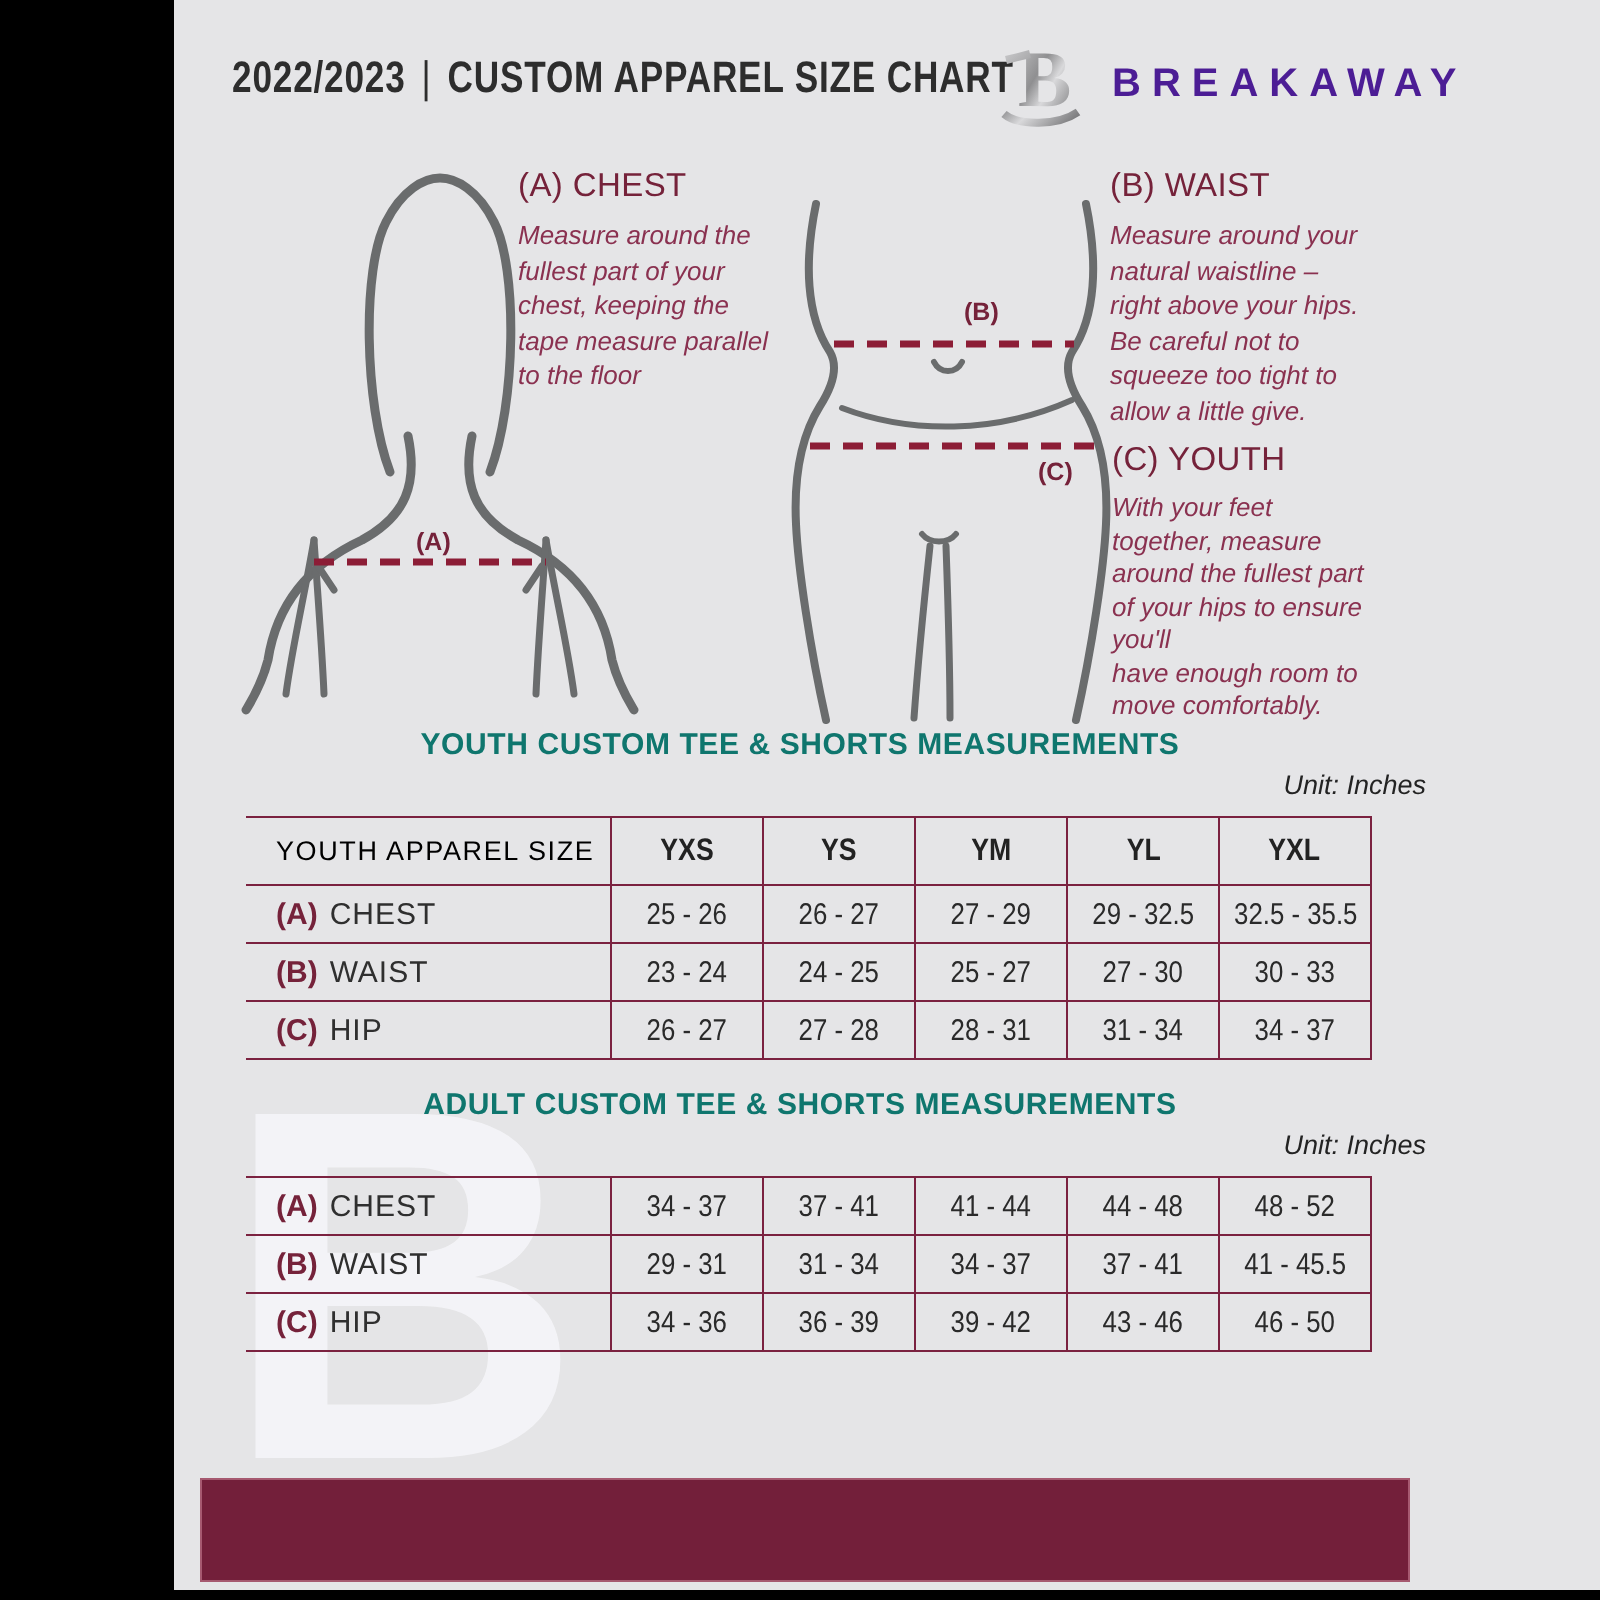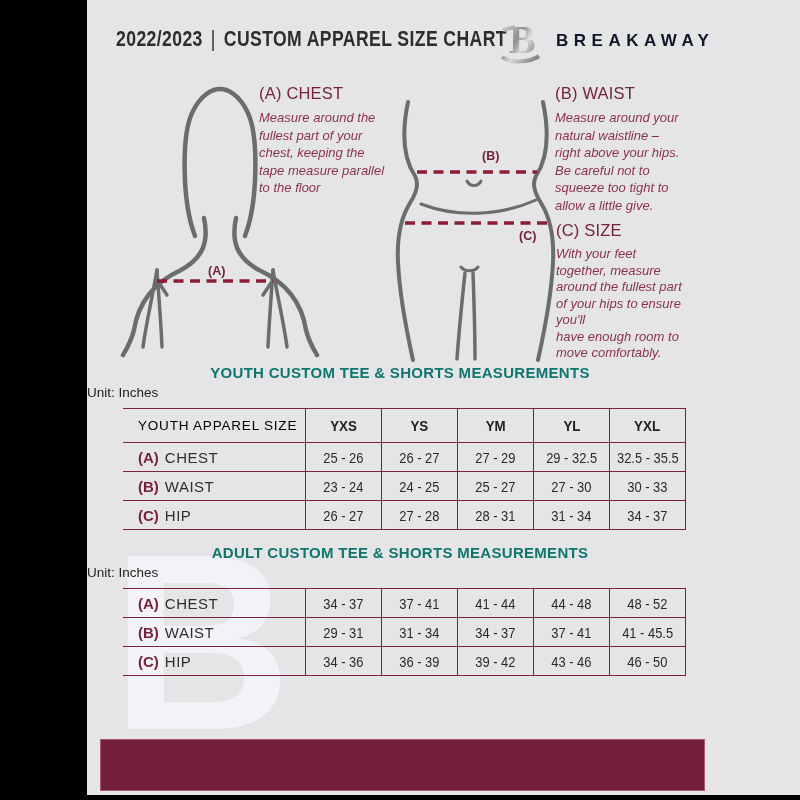--- a/index.html
+++ b/index.html
@@ -14,22 +14,22 @@
   }
   
   .hdr-title{
     position:absolute;left:29px;top:26px;white-space:nowrap;
     font-size:22px;font-weight:700;color:#2d2d2d;letter-spacing:.5px;
   }
   .condx{display:inline-block;transform:scaleX(.8);transform-origin:0 50%}
   .hdr-sep{margin:0 10px;font-weight:400;color:#2d2d2d}
   .logo{position:absolute;left:408px;top:13px;width:54px;height:54px}
   .brand{
-    position:absolute;left:469px;top:31px;font-size:17px;font-weight:700;
-    letter-spacing:5.5px;color:#0f172a;white-space:nowrap;
+    position:absolute;left:469px;top:31px;font-size:20px;font-weight:700;
+    letter-spacing:5.5px;color:#4c1d95;white-space:nowrap;
   }
   
   .fig{position:absolute;overflow:visible}
   .fig-upper{left:38px;top:84px;width:190px;height:276px}
   .fig-hips{left:306px;top:96px;width:165px;height:266px}
   .marker{position:absolute;font-size:12.5px;font-weight:700;color:#75223a;z-index:2}
   .marker-a{left:121px;top:264px}
   .marker-b{left:395px;top:149px}
   .marker-c{left:432px;top:229px}
   
@@ -44,21 +44,21 @@
   
   .watermark{
     position:absolute;left:24px;top:552px;z-index:0;
     font-size:250px;line-height:.73;font-weight:700;color:rgba(246,246,249,.85);
   }
   
   .sec{position:absolute;left:0;width:626px;z-index:1}
   .sec-youth{top:364px}
   .sec-adult{top:544px}
   .sec-title{text-align:center;font-size:15px;font-weight:700;color:#0f766e;letter-spacing:.3px;line-height:18px;margin-bottom:2px}
-  .sec-unit{text-align:left;font-size:13.5px;color:#232323;line-height:17px}
+  .sec-unit{text-align:right;font-size:13.5px;font-style:italic;color:#232323;line-height:17px}
   .tbl{margin:7px 0 0 36px;width:563px;border-top:1.5px solid #7b2240}
   .tr{display:flex;align-items:stretch;height:29px;border-bottom:1.5px solid #7b2240}
   .tr.head{height:34px}
   .td{
     flex:1;display:flex;align-items:center;justify-content:center;
     border-left:1.5px solid #7b2240;overflow:hidden;
   }
   .td:last-child{border-right:1.5px solid #7b2240}
   .td.label{flex:0 0 182px;border-left:none;justify-content:flex-start;padding-left:15px}
   .hdr-label{font-size:13.5px;letter-spacing:.8px;color:#000000;white-space:nowrap}
@@ -142,21 +142,21 @@
 chest, keeping the
 tape measure parallel
 to the floor</div>
   <div class="guide-h waist-h">(B) WAIST</div>
   <div class="guide-p waist-p">Measure around your
 natural waistline –
 right above your hips.
 Be careful not to
 squeeze too tight to
 allow a little give.</div>
-  <div class="guide-h hips-h">(C) SIZE</div>
+  <div class="guide-h hips-h">(C) YOUTH</div>
   <div class="guide-p hips-p">With your feet
 together, measure
 around the fullest part
 of your hips to ensure
 you'll
 have enough room to
 move comfortably.</div>
 
   <div class="watermark">B</div>
 

